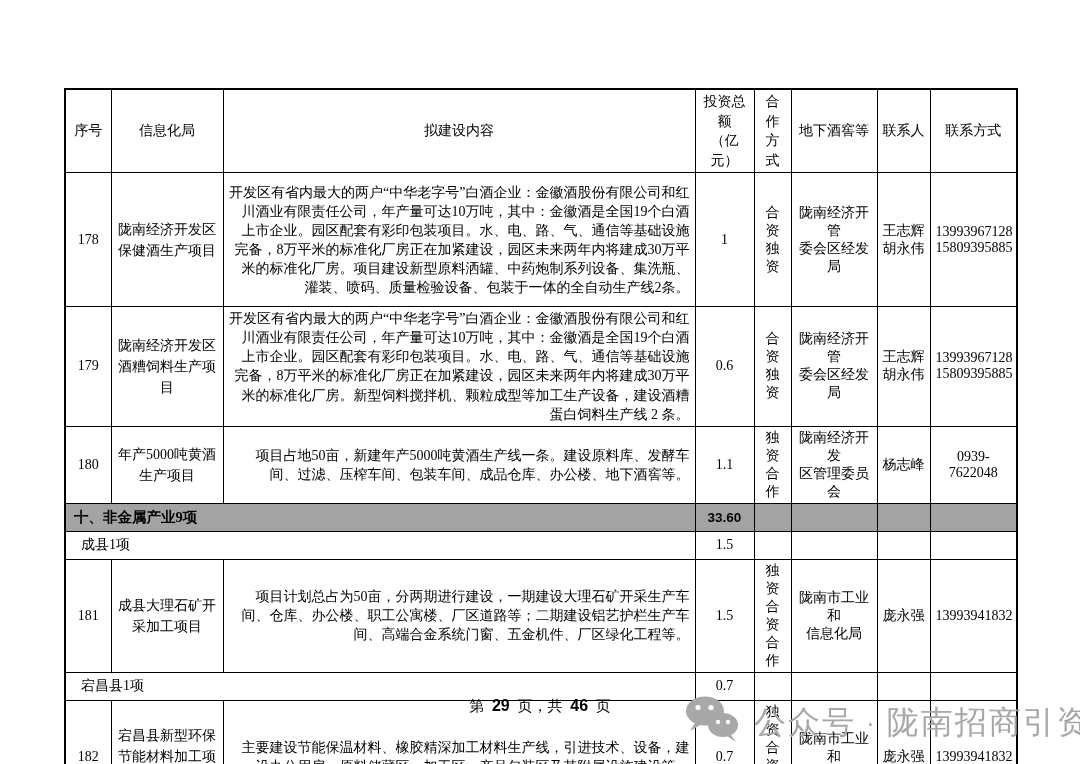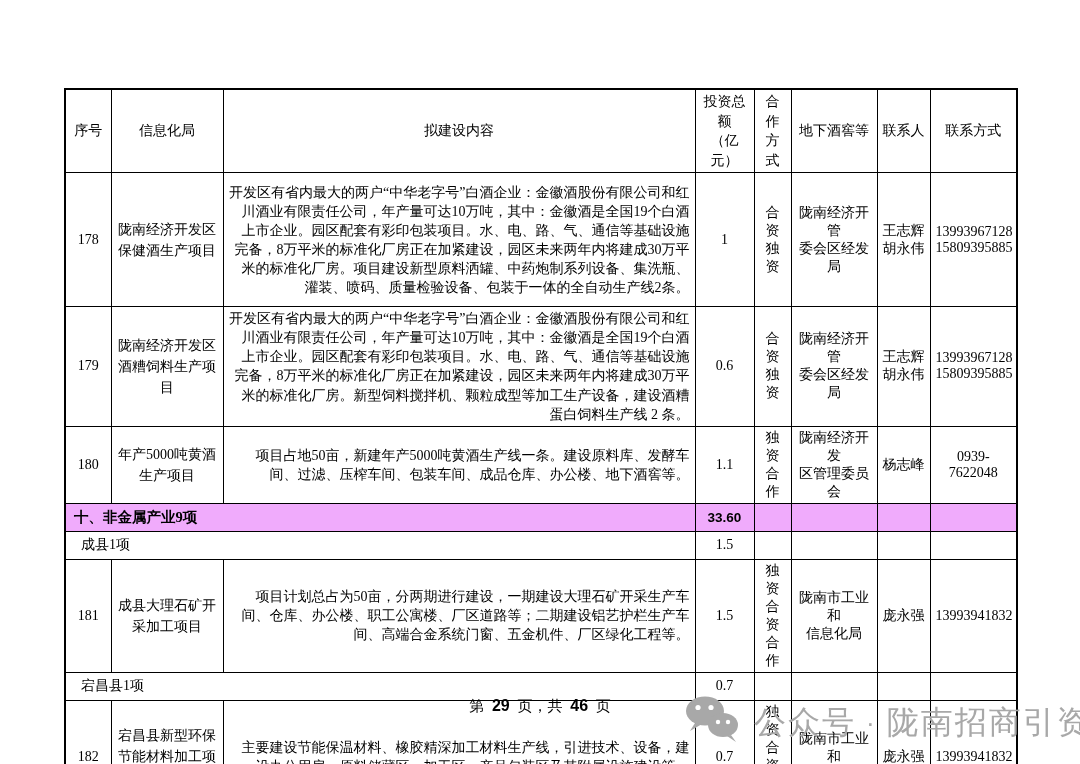--- a/index.html
+++ b/index.html
@@ -7,21 +7,21 @@
         font-family:"Liberation Serif","DejaVu Serif",serif;color:#000;}
   table.projects{position:absolute;left:64px;top:88px;width:952px;
         border-collapse:collapse;table-layout:fixed;border:2px solid #000;}
   table.projects td{border:1px solid #000;font-size:14px;padding:2px 5px;
         vertical-align:middle;overflow:hidden;}
   .c{text-align:center;}
   .pre{white-space:pre-line;}
   .content{text-align:right;padding:4px 8px;line-height:1.36;}
   .name{text-align:center;line-height:1.5;margin-left:32px;}
   tr.head td{text-align:center;line-height:1.4;}
-  tr.section td{background:#f0abfc;font-weight:bold;}
+  tr.section td{background:#a3a3a3;font-weight:bold;}
   tr.section td.sec-title{text-align:left;padding-left:8px;font-size:14.5px;}
   tr.section td.invest{font-family:"Liberation Sans","DejaVu Sans",sans-serif;font-size:13.5px;margin-left:20px;}
   tr.county td.cty-title{text-align:left;padding-left:15px;}
   .footer{position:absolute;left:0;top:697px;width:1080px;text-align:center;
         font-size:15px;color:#000;}
   .footer .num{font-family:"Liberation Sans","DejaVu Sans",sans-serif;
         font-weight:bold;font-size:16px;margin:0 4px;}
   .watermark{position:absolute;left:684px;top:695px;display:flex;align-items:center;
         color:#a8a8a8;font-family:"Liberation Sans","DejaVu Sans",sans-serif;
         font-size:32px;letter-spacing:2px;white-space:nowrap;}

